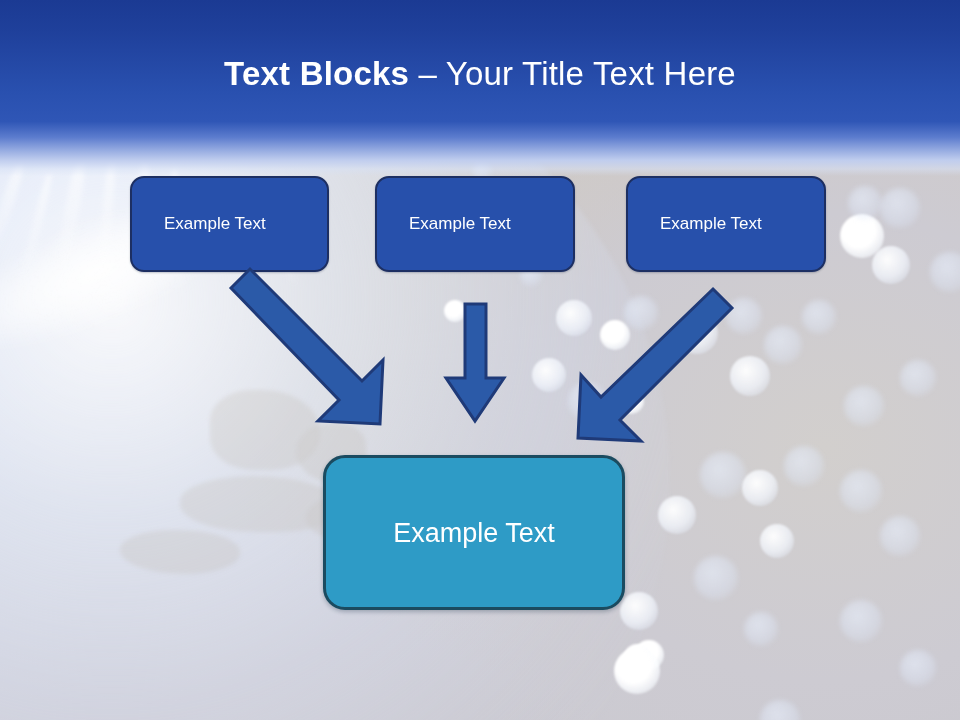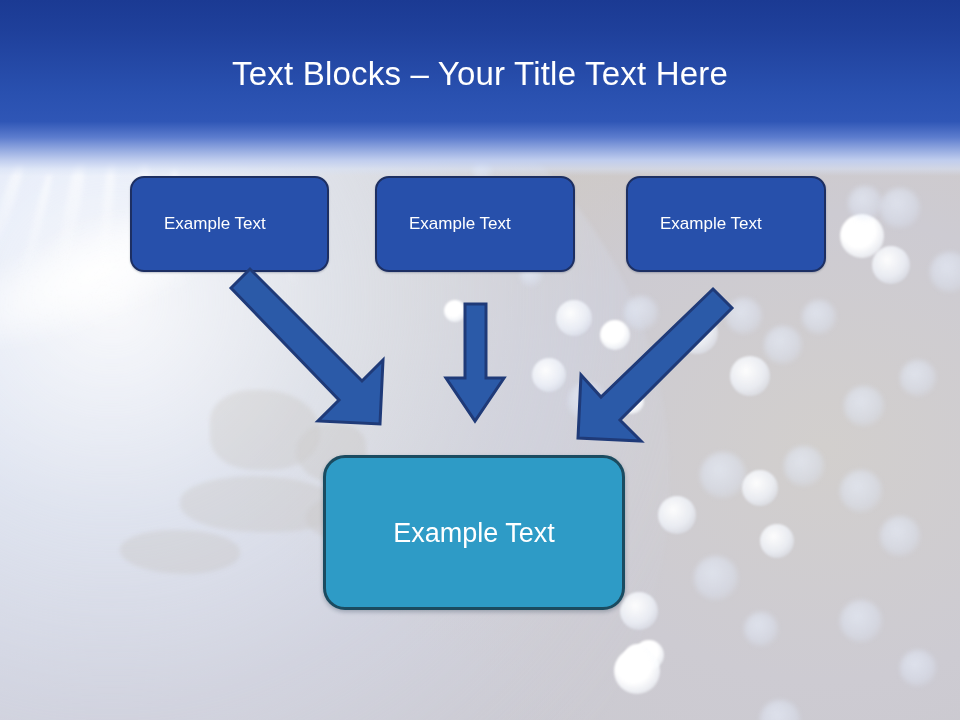--- a/index.html
+++ b/index.html
@@ -125,21 +125,21 @@
     left: 0;
     top: 52px;
     width: 960px;
     text-align: center;
     color: #ffffff;
     font-size: 33px;
     line-height: 44px;
     letter-spacing: 0.2px;
     white-space: nowrap;
   }
-  .title .bold { font-weight: normal; }
+  .title .bold { font-weight: bold; }
   .title .light { font-weight: normal; }
 
   
   .topbox {
     position: absolute;
     top: 176px;
     height: 96px;
     background: #2750ab;
     border: 2px solid #1d2f62;
     border-radius: 14px;

